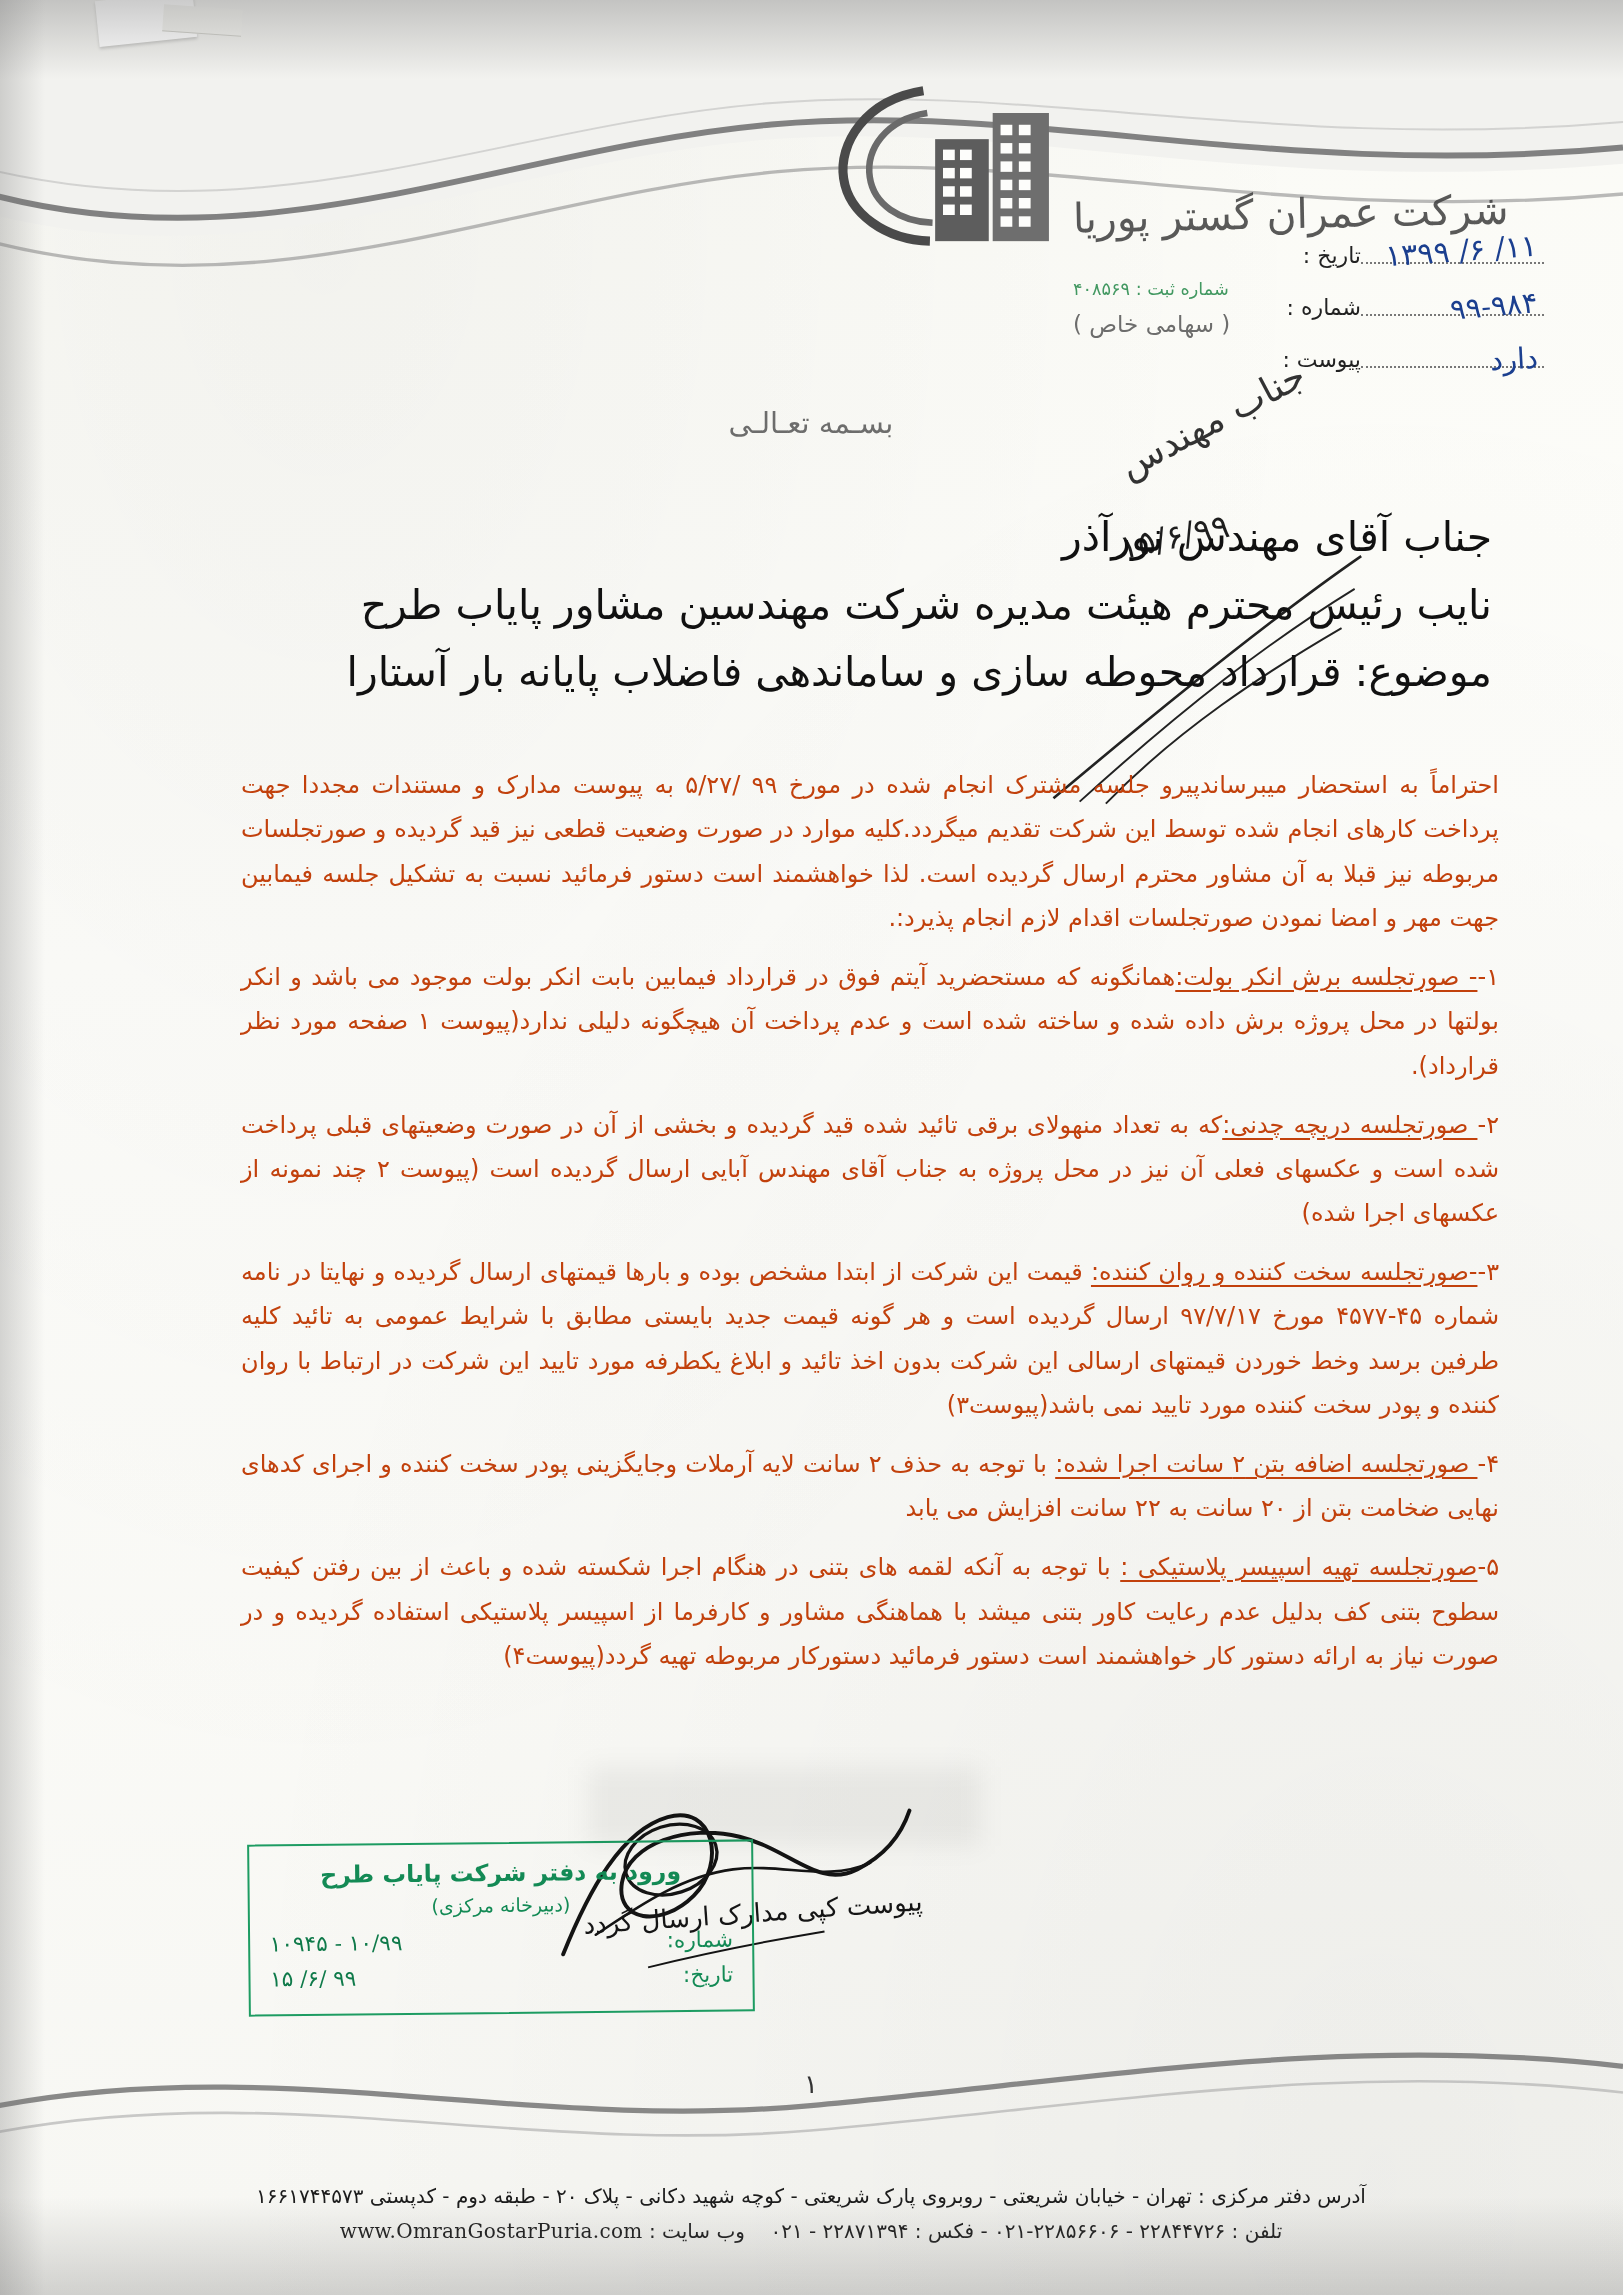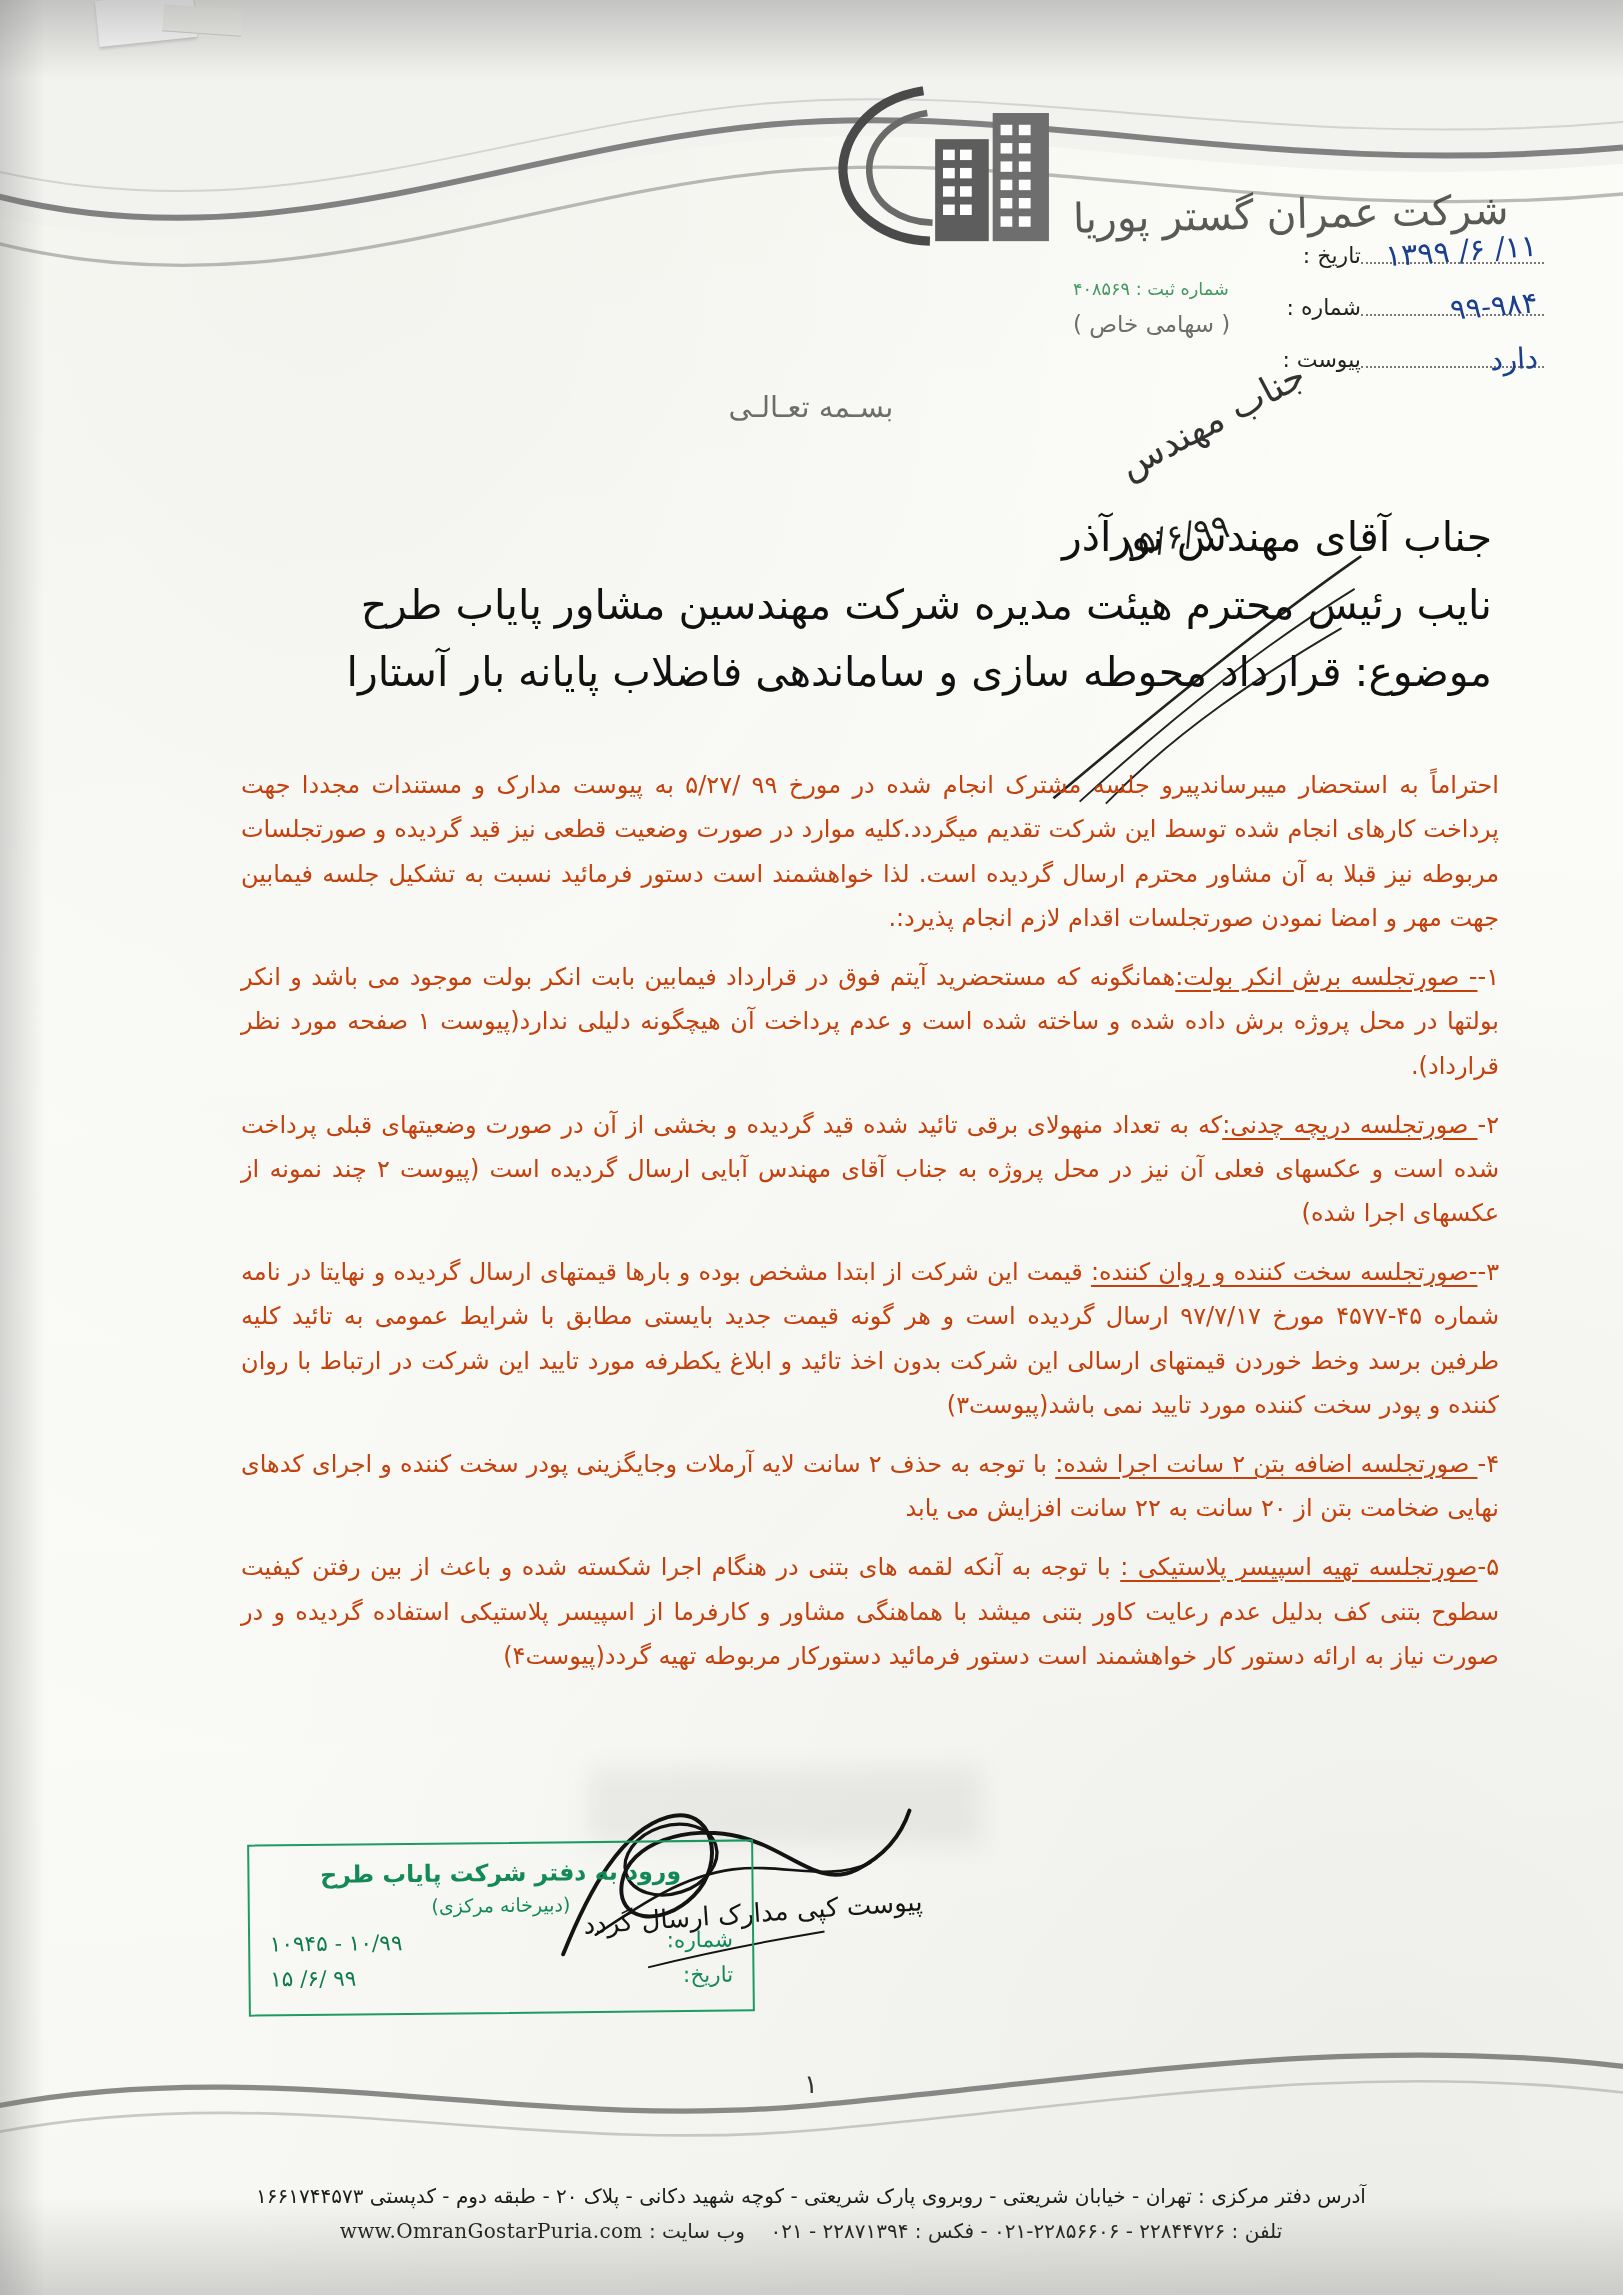--- a/index.html
+++ b/index.html
@@ -164,21 +164,21 @@
     color: #1b3f8f;
     transform: rotate(-4deg);
     white-space: nowrap;
   }
   .meta-val.v2 { font-size: 29px; transform: rotate(-5deg); top: -5.2px;}
   .meta-val.v3 { font-size: 29px; transform: rotate(-3deg); top: -3.9px;}
 
   
   .bismillah {
     position: absolute;
-    top: 390px;
+    top: 406px;
     left: 0;
     right: 0;
     text-align: center;
     font-family: "DejaVu Serif", "Liberation Serif", serif;
     font-size: 29px;
     color: #555;
     letter-spacing: 3.9px;
     opacity: 0.85;
   }
 

